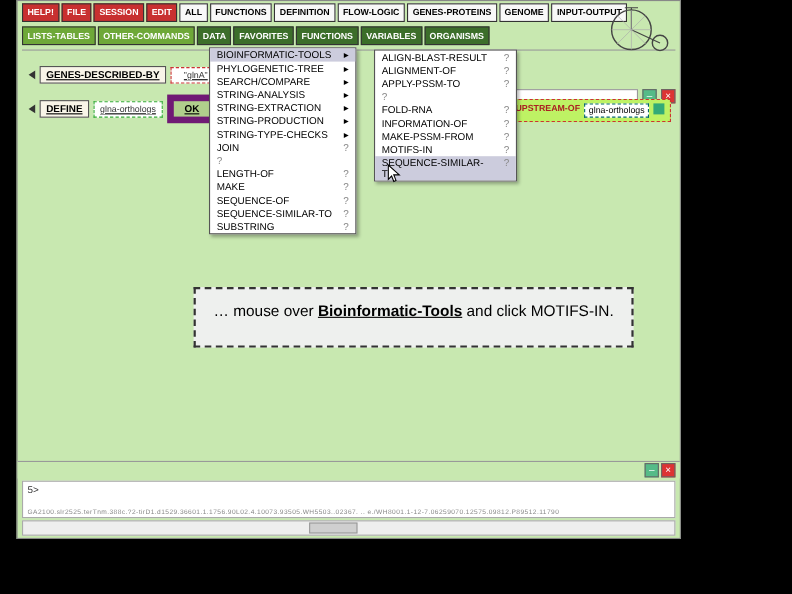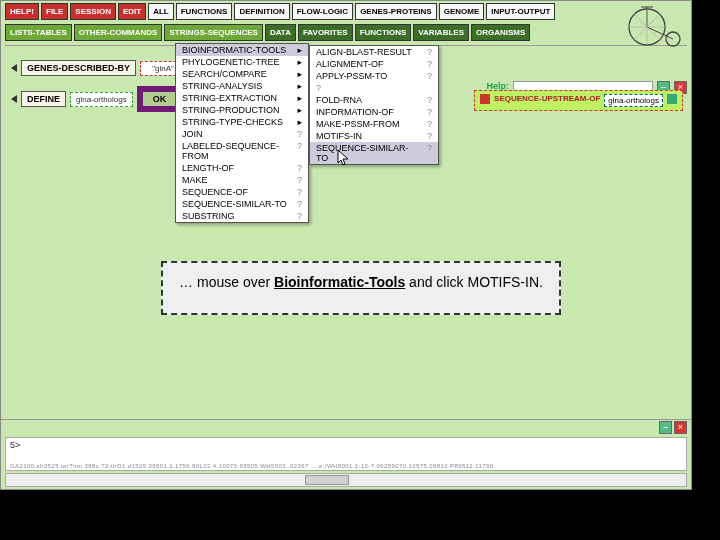--- a/index.html
+++ b/index.html
@@ -1,49 +1,49 @@
 <!DOCTYPE html>
 <html><head>
 <meta charset="utf-8">
 <style>
 * { box-sizing: border-box; margin: 0; padding: 0; font-family: Verdana, Geneva, sans-serif; }
 body { width: 720px; height: 540px; background: #000; overflow: hidden; }
-.app { width: 692px; height: 490px; background: #c8e8b0; position: relative; border: 1px solid #888; }
+.app { width: 604px; height: 490px; background: #c8e8b0; position: relative; border: 1px solid #888; margin-left: 15px; }
 .palette-row { display: flex; gap: 2px; padding: 2px 4px; align-items: center; }
 .pbtn { font-size: 8px; font-weight: bold; padding: 3px 4px; border: 1px solid #333; background: #ddd; cursor: pointer; }
 .pbtn.red { background: #c83030; color: #fff; }
 .pbtn.green { background: #6ea838; color: #fff; }
 .pbtn.white { background: #f8f8f8; }
 .pbtn.dgreen { background: #3c6e2a; color:#fff; }
 .bike { position: absolute; right: 6px; top: 2px; width: 60px; height: 44px; }
 .help-bar { position: absolute; right: 4px; top: 80px; display:flex; align-items:flex-start; gap:4px; }
 .help-bar .lbl { font-size: 9px; color:#1a4; font-weight:bold; }
 .help-bar input { width: 140px; height:16px; font-size:10px; border:1px solid #999; }
 .mini { width:13px; height:13px; font-size:9px; text-align:center; line-height:11px; border:1px solid #666; }
 .mini.min{background:#5b8; color:#fff;}
 .mini.cls{background:#d33; color:#fff;}
 .hr { height:1px; background:#999; margin: 2px 4px; }
 .work { position: relative; padding: 6px 10px; }
-.chip-row { display:flex; align-items:center; gap:4px; margin: 6px 0 10px 0; }
+.chip-row { display:flex; align-items:center; gap:4px; margin: 6px 0 10px 0; text-decoration: underline; }
 .arrow { width:0; height:0; border-top:4px solid transparent; border-bottom:4px solid transparent; border-right:6px solid #333; }
 .func { font-size:9px; font-weight:bold; border:1px solid #555; padding:2px 5px; background:#f8f4e8; }
 .valpill { font-size:8px; padding:2px 5px; border:1px dashed #c33; background:#fff; color:#333; min-width:46px; text-align:center; }
 .valpill.g { border:1px dashed #3a3; }
 .okb { font-size:9px; font-weight:bold; padding:2px 10px; background:#b0cf8c; border:6px solid #701a75; }
 .seq-upstream { position:absolute; right: 8px; top: 42px; display:flex; align-items:flex-start; gap:4px; border:1px dashed #c33; padding:3px 5px; background:#bef264; }
 .seq-upstream .sq { width:10px; height:10px; background:#c33; }
 .seq-upstream .txt { font-size:8px; font-weight:bold; color:#a22; }
 .seq-upstream .vp { font-size:8px; border:1px dashed #066; padding:1px 3px; background:#fff; }
 .seq-upstream .sq2{ width:10px;height:10px;background:#3a7; }
 .menu { position:absolute; background:#fff; border:1px solid #555; box-shadow:2px 2px 3px rgba(0,0,0,.3); }
 .menu .mi { font-size:9px; padding:1px 6px; display:flex; justify-content:space-between; gap:10px; cursor:default; }
 .menu .mi .off { color:#888; }
 .menu .mi.sel { background:#ccd; }
 .menu1 { left:174px; top:42px; width:134px; }
-.menu2 { left:308px; top:44px; width:130px; }
+.menu2 { left:324px; top:44px; width:130px; }
 .cursor { position:absolute; left:336px; top:148px; width:14px; height:18px; }
 .callout { position:absolute; left:160px; top:260px; width:400px; border:2px dashed #333; background:#eef0ee; padding:10px 14px; }
 .callout p { font-family: "Times New Roman", serif; font-size:14px; line-height:1.35; margin-bottom:10px;text-align:center; }
 .bottom { position:absolute; left:0; bottom:0; width:100%; }
 .bot-bar { display:flex; justify-content:flex-end; gap:2px; padding:1px 4px; background:#c8e8b0; border-top:1px solid #999; }
 .pane { background:#fff; border:1px solid #aaa; margin:2px 4px; height:34px; overflow:hidden; position:relative; }
 .pane .prompt { font-size:9px; padding:2px 4px; color:#333; }
 .pane .tiny { position:absolute; bottom:1px; left:4px; font-size:6px; color:#888; letter-spacing:.4px; white-space:nowrap; overflow:hidden; width:96%; }
 .scroll { height:14px; background:#eee; border:1px solid #aaa; margin:0 4px 2px; position:relative; }
 .scroll .thumb { position:absolute; left:44%; top:1px; height:10px; width:44px; background:#cfcfcf; border:1px solid #999; }
@@ -63,21 +63,20 @@
     <span class="pbtn white">DEFINITION</span>
     <span class="pbtn white">FLOW-LOGIC</span>
     <span class="pbtn white">GENES-PROTEINS</span>
     <span class="pbtn white">GENOME</span>
     <span class="pbtn white">INPUT-OUTPUT</span>
   </div>
 
   <div class="palette-row">
     <span class="pbtn green">LISTS-TABLES</span>
     <span class="pbtn green">OTHER-COMMANDS</span>
-    <span class="pbtn green">STRINGS-SEQUENCES</span>
     <span class="pbtn dgreen">DATA</span>
     <span class="pbtn dgreen">FAVORITES</span>
     <span class="pbtn dgreen">FUNCTIONS</span>
     <span class="pbtn dgreen">VARIABLES</span>
     <span class="pbtn dgreen">ORGANISMS</span>
   </div>
 
   <svg class="bike" viewBox="0 0 60 44">
     <circle cx="22" cy="24" r="18" fill="none" stroke="#444" stroke-width="1.3"></circle>
     <circle cx="48" cy="36" r="7" fill="none" stroke="#444" stroke-width="1.3"></circle>
@@ -153,21 +152,20 @@
       </div>
     <div class="mi">
         <span>STRING-TYPE-CHECKS</span>
         <span>▸</span>
       </div>
     <div class="mi">
         <span>JOIN</span>
         <span class="off">?</span>
       </div>
     <div class="mi">
-        <span>LABELED-SEQUENCE-FROM</span>
         <span class="off">?</span>
       </div>
     <div class="mi">
         <span>LENGTH-OF</span>
         <span class="off">?</span>
       </div>
     <div class="mi">
         <span>MAKE</span>
         <span class="off">?</span>
       </div>

